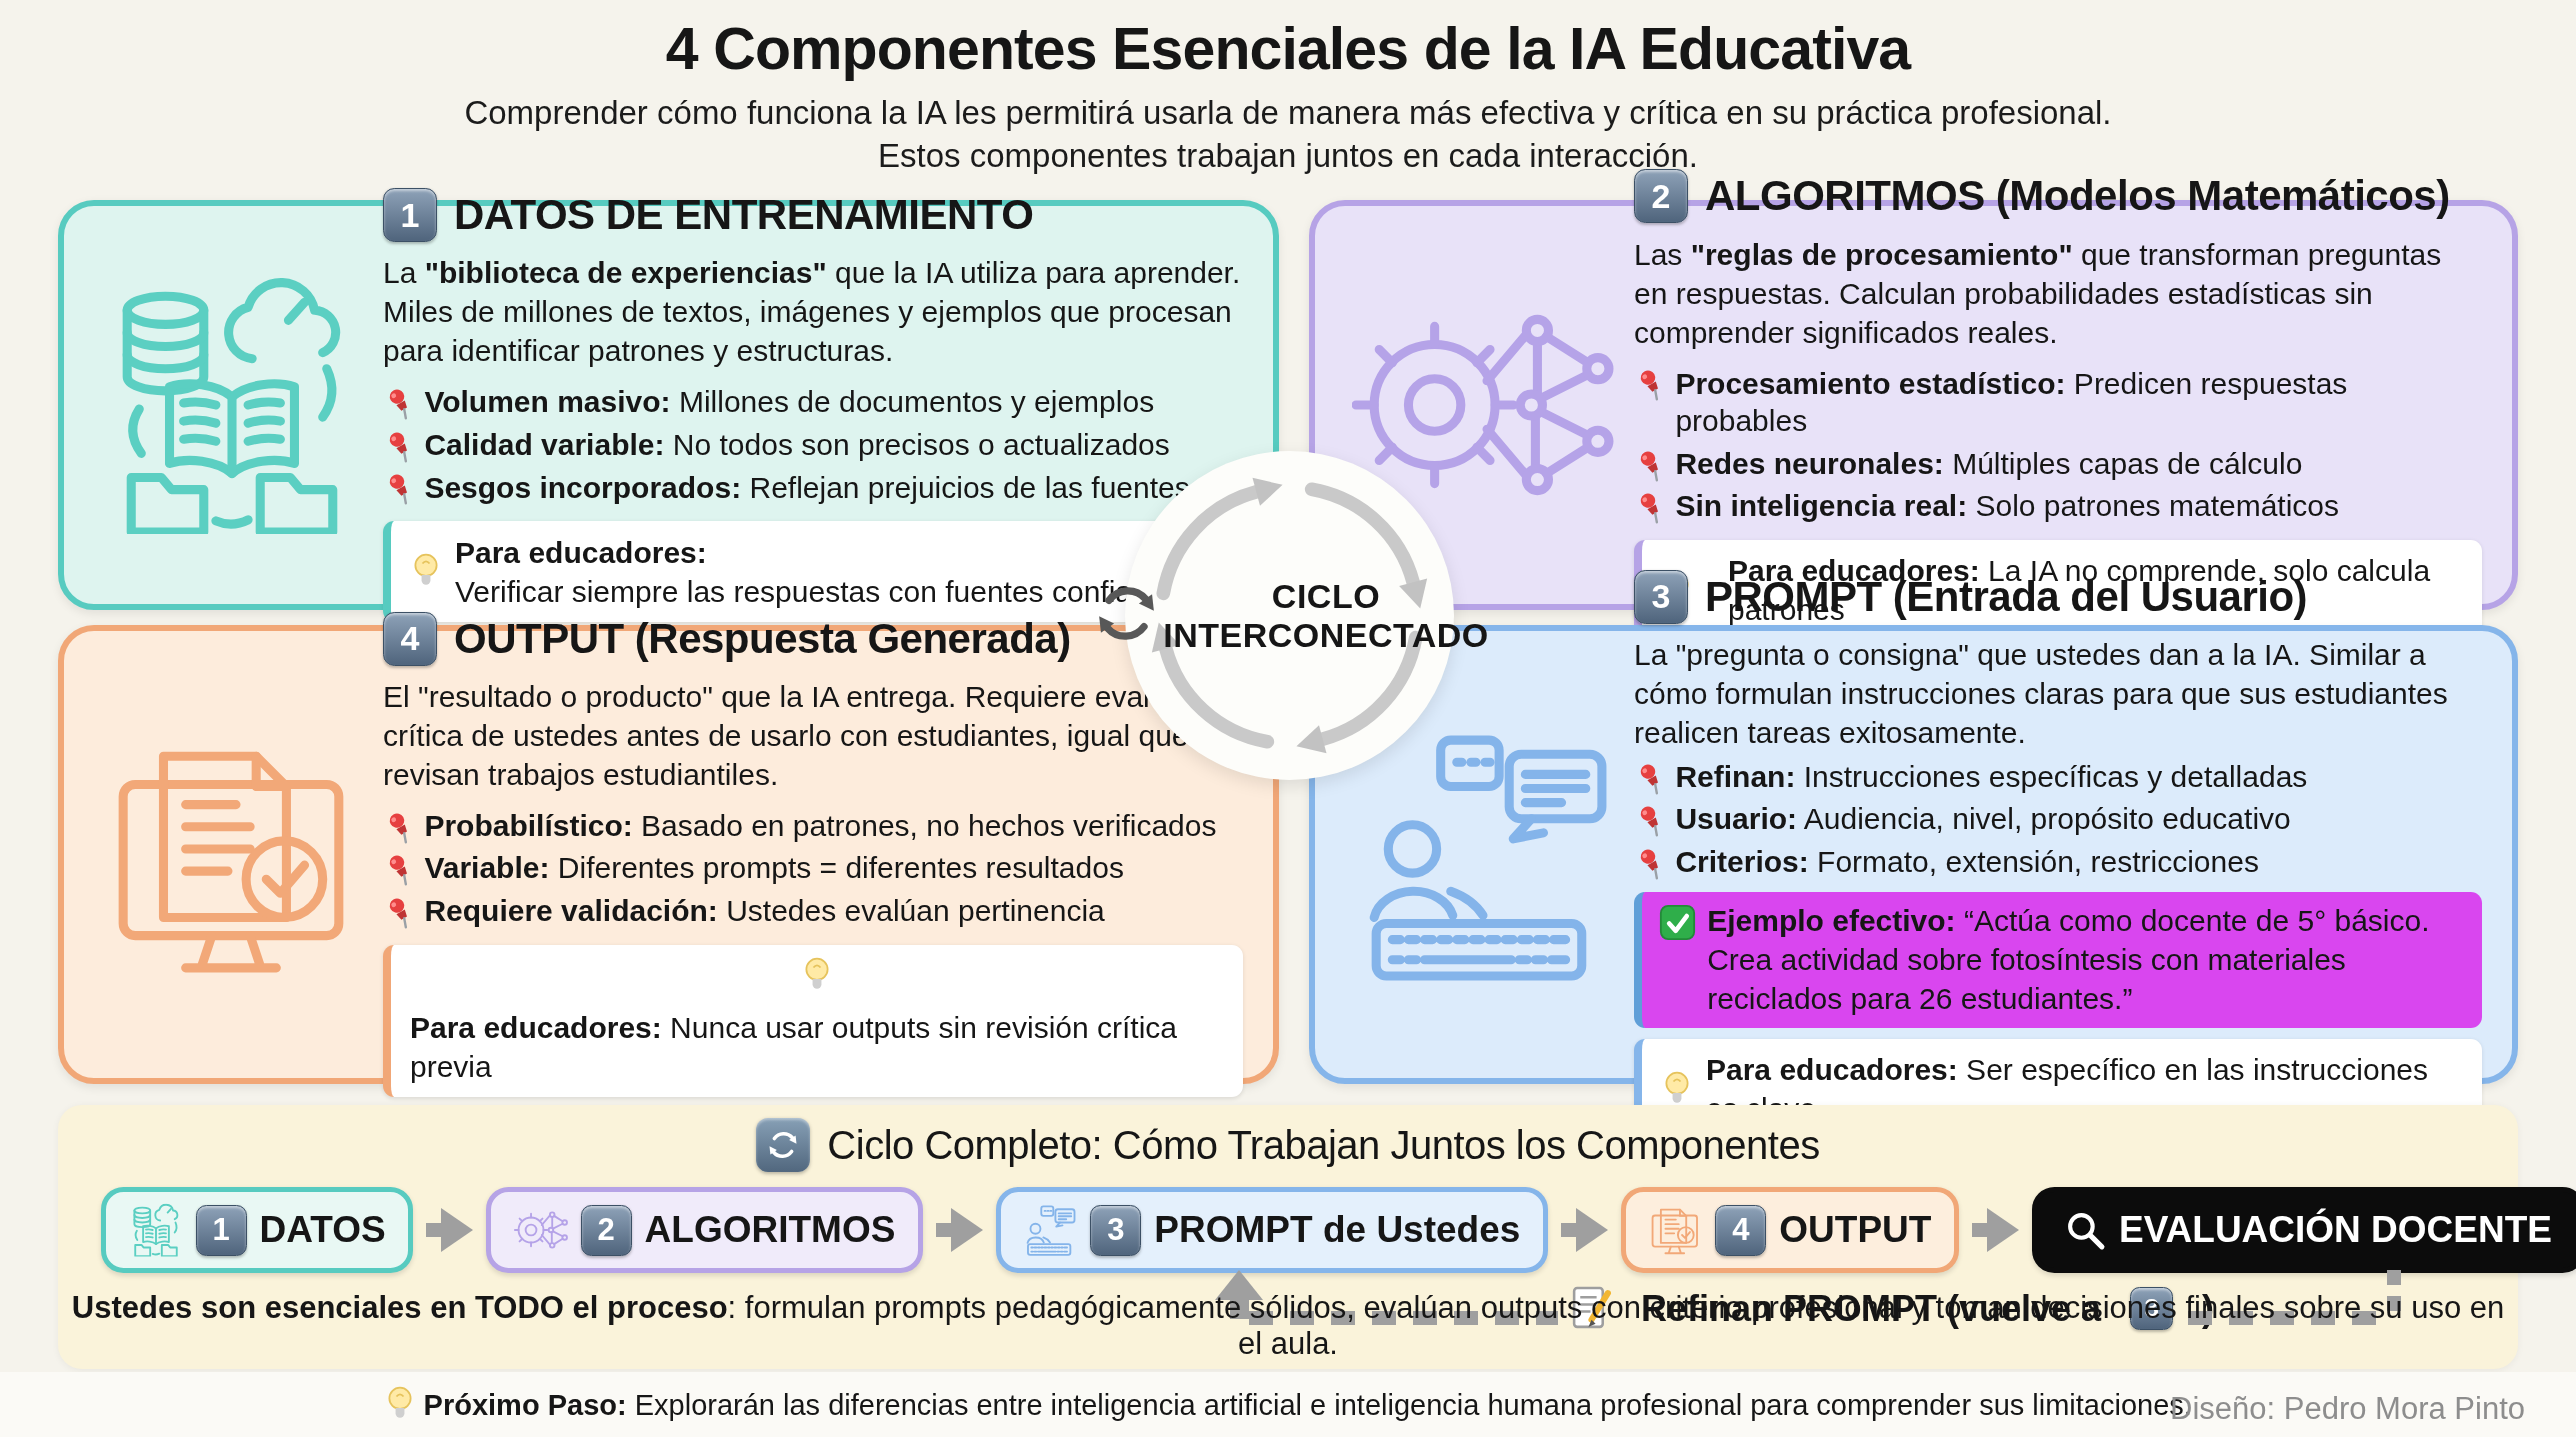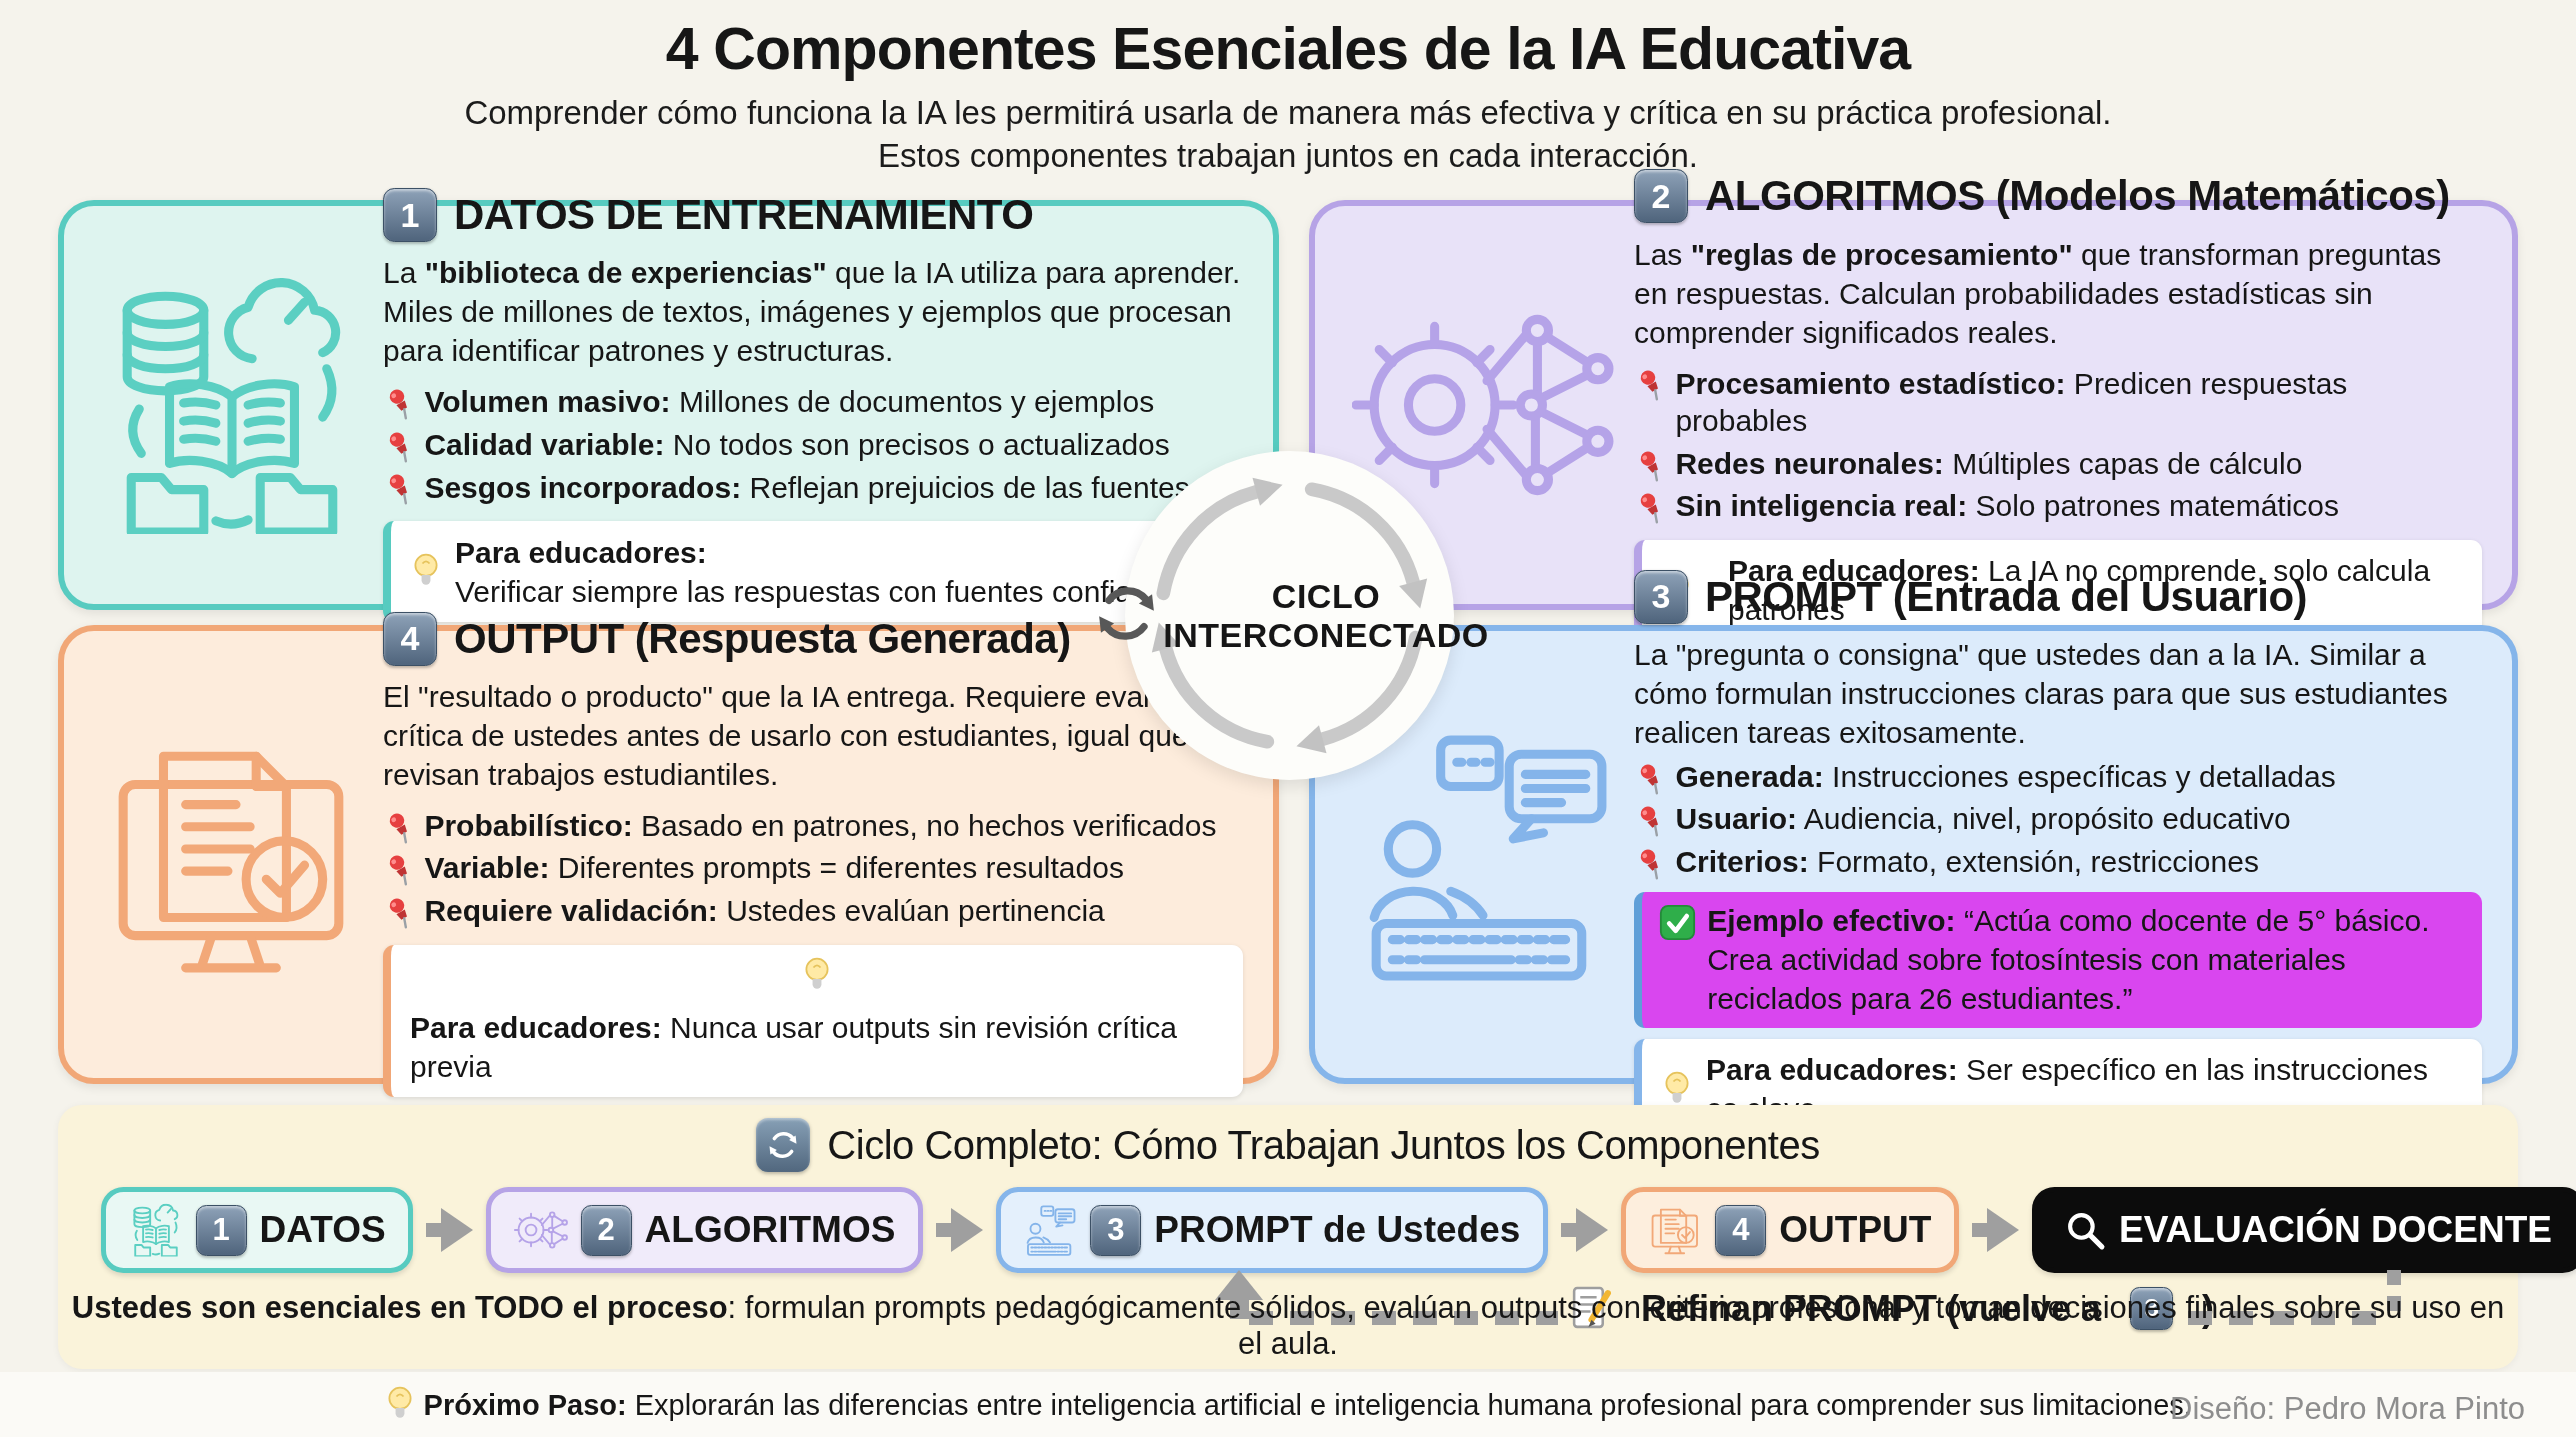--- a/index.html
+++ b/index.html
@@ -396,21 +396,21 @@
       <h2 class="card-title">PROMPT (Entrada del Usuario)</h2>
     </div>
     <p class="card-body"><span>La "pregunta o consigna" que ustedes dan a la IA. Similar a cómo formulan instrucciones claras para que sus estudiantes realicen tareas exitosamente.</span><strong></strong><span></span></p>
     <ul class="pins">
       <li class="pin-row">
           <span class="pin-icon">
             <svg viewBox="0 0 40 46">
               <use href="#sym-pin"></use>
             </svg>
           </span>
-          <span><strong>Generada:</strong><span> Instrucciones específicas y detalladas</span></span>
+          <span><strong>Refinan:</strong><span> Instrucciones específicas y detalladas</span></span>
         </li>
       <li class="pin-row">
           <span class="pin-icon">
             <svg viewBox="0 0 40 46">
               <use href="#sym-pin"></use>
             </svg>
           </span>
           <span><strong>Usuario:</strong><span> Audiencia, nivel, propósito educativo</span></span>
         </li>
       <li class="pin-row">

